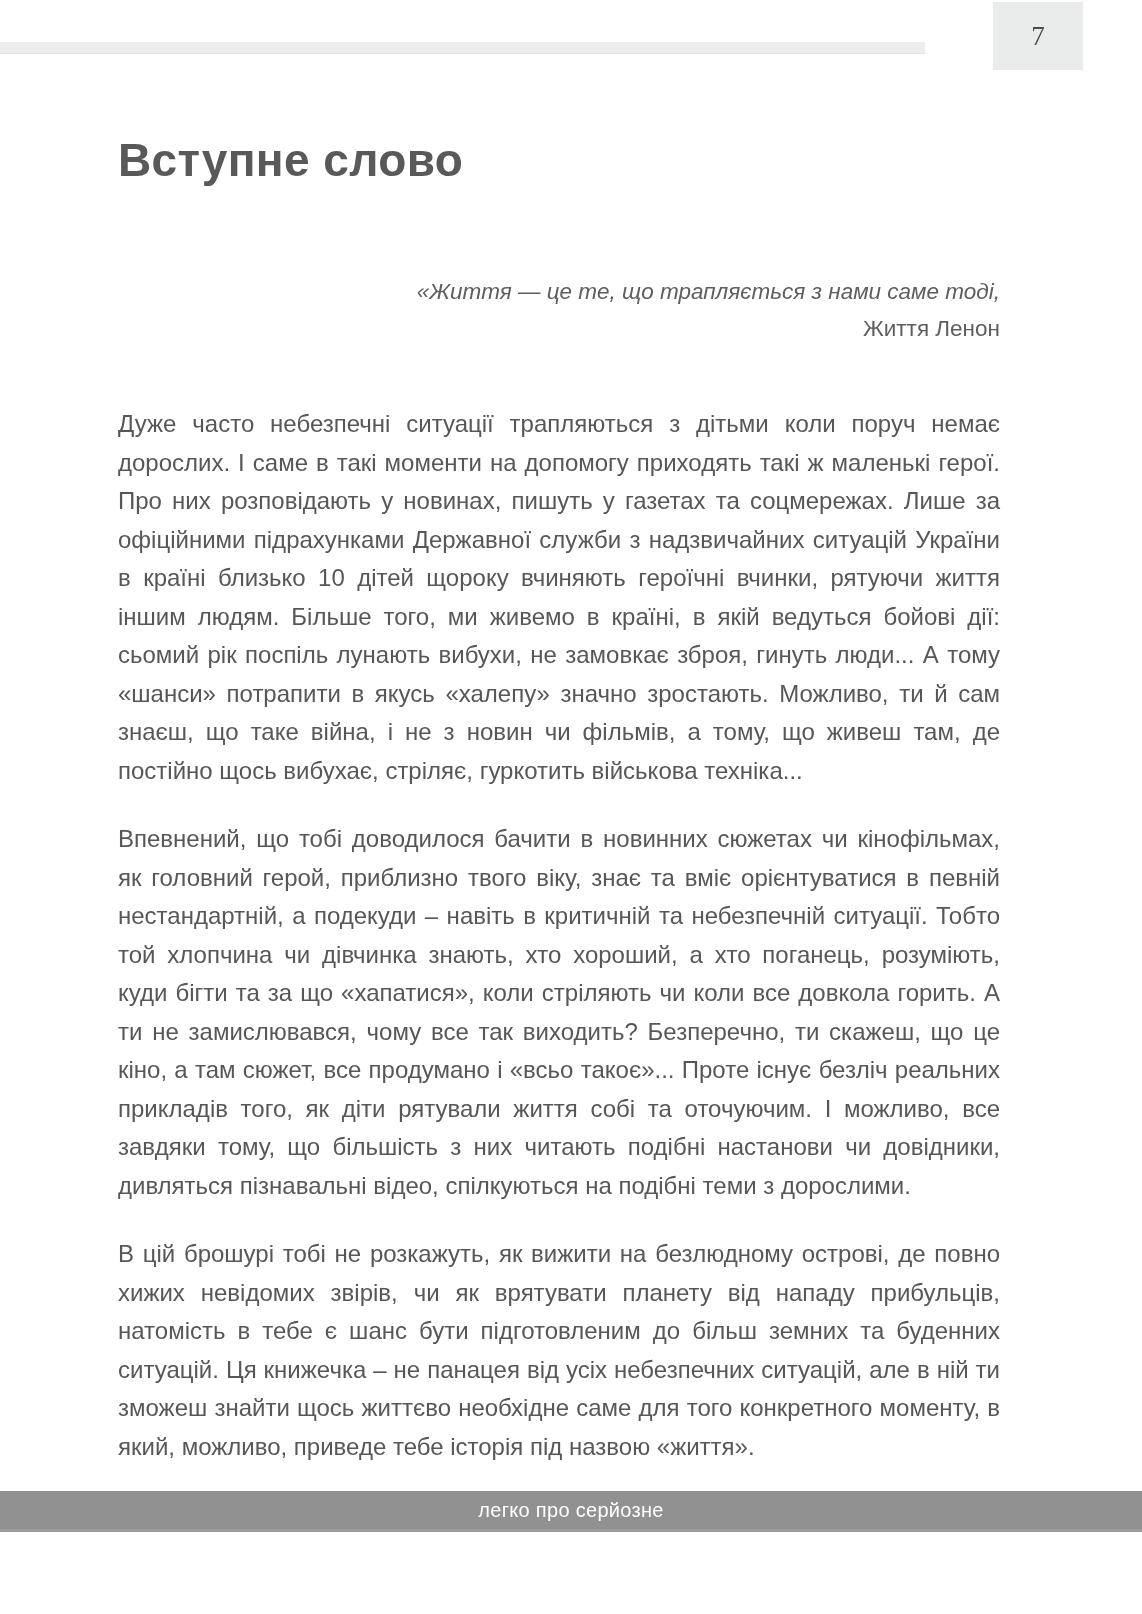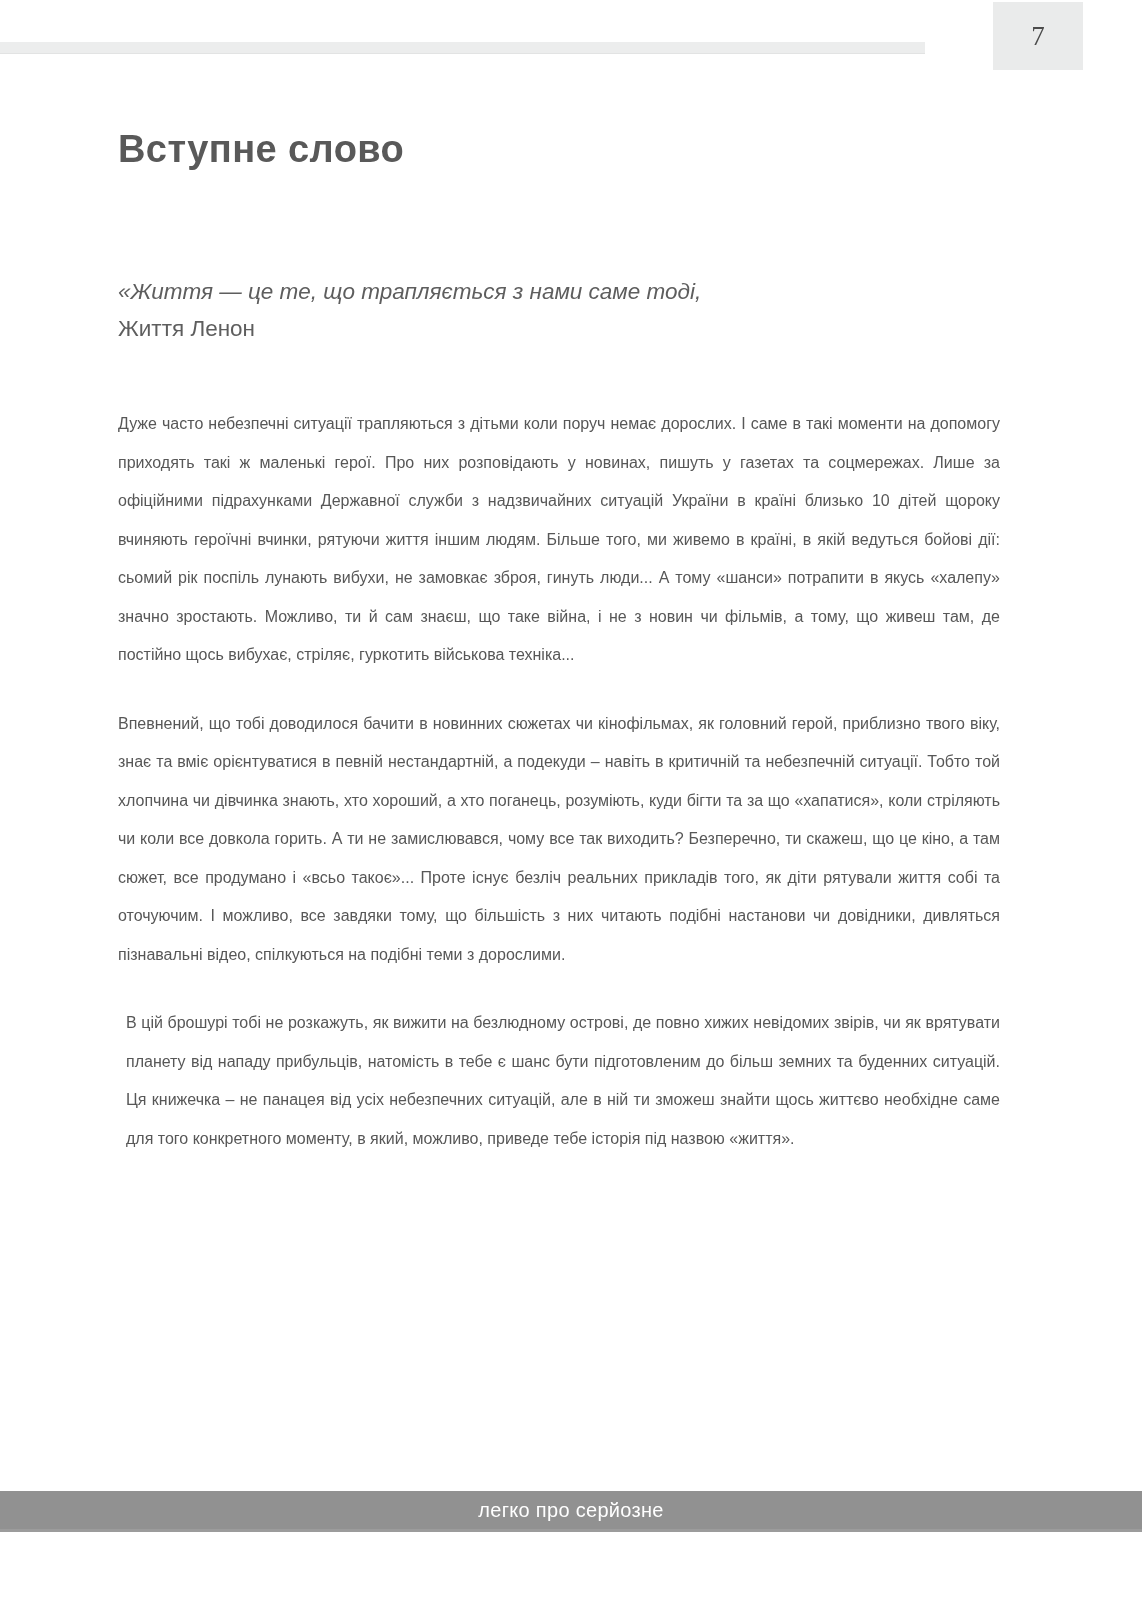--- a/index.html
+++ b/index.html
@@ -50,36 +50,37 @@
     font-size: 27px;
     color: #4b4b4b;
     line-height: 1;
   }
 
   
   .chapter-title {
     position: absolute;
     left: 118px;
     top: 104px;
-    font-size: 38px;
+    font-size: 46px;
     font-weight: bold;
     color: #595959;
     letter-spacing: 0.4px;
     line-height: 1.1;
   }
 
   
   .content {
     position: absolute;
     left: 118px;
     top: 275px;
     width: 882px;
   }
 
   .quote-block {
+    text-align: right;
     color: #5e5e5e;
     margin-bottom: 58px;
   }
   .quote-line {
     font-style: italic;
     font-size: 22.5px;
     line-height: 34px;
     color: #5e5e5e;
     white-space: nowrap;
   }
@@ -87,29 +88,28 @@
     font-style: normal;
     font-size: 22.5px;
     line-height: 36px;
     color: #5e5e5e;
     margin-top: 2px;
   }
 
   .body-par {
     text-align: justify;
     text-justify: inter-word;
-    font-size: 16px;
+    font-size: 24px;
     line-height: 38.5px;
     color: #575757;
     margin: 0 0 30px 0;
     hyphens: none;
   }
   .body-par:last-child {
     margin-bottom: 0;
-    margin-left: 8px;
   }
 
   
   .page-footer {
     position: absolute;
     left: 0;
     bottom: 82px;
     width: 1142px;
     height: 38px;
     background: #919191;

